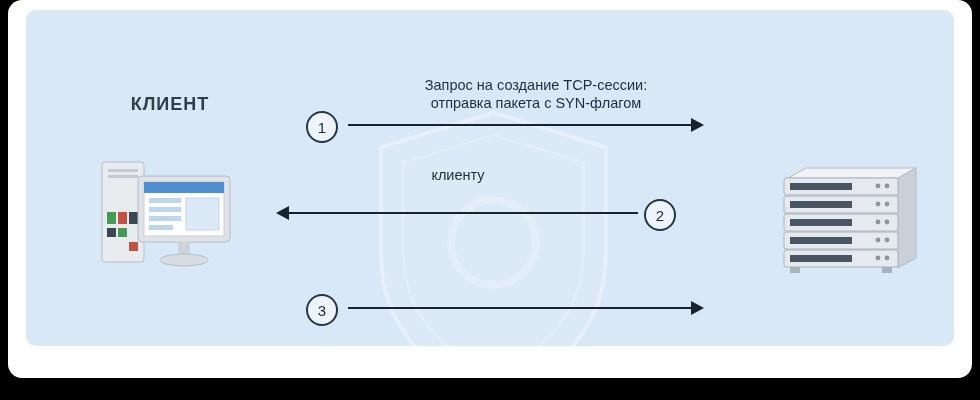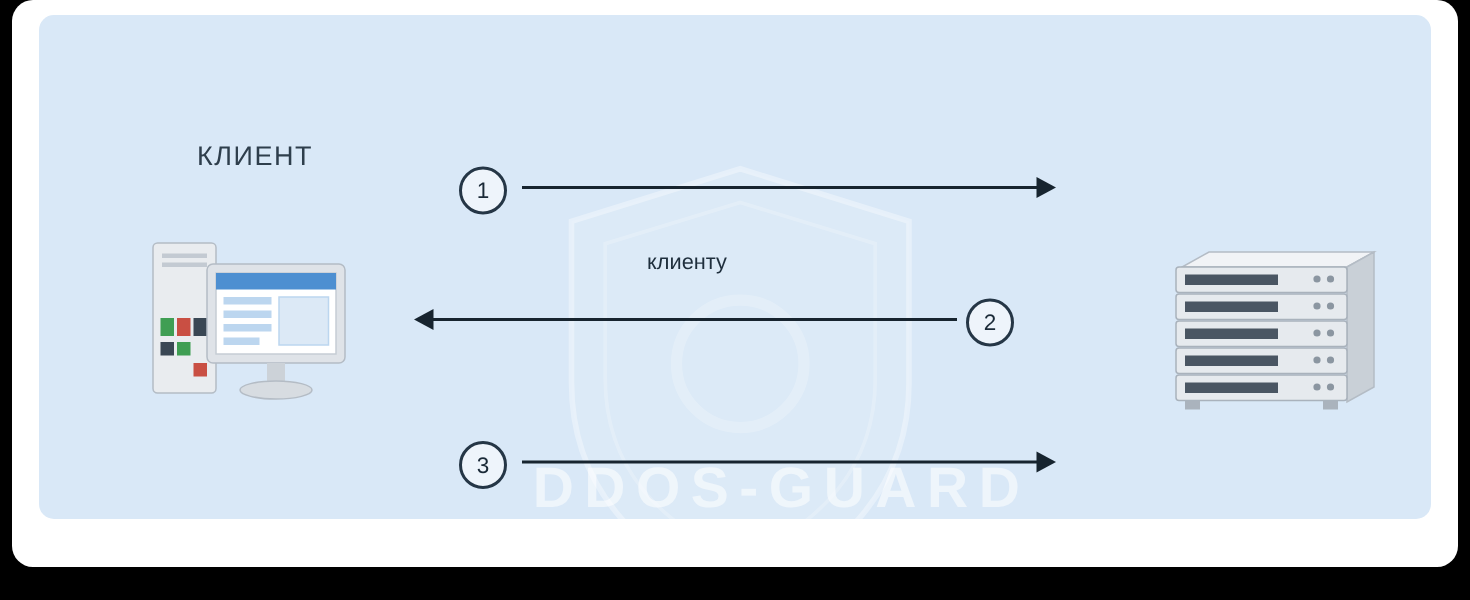--- a/index.html
+++ b/index.html
@@ -22,21 +22,21 @@
   .wm-text{
     position:absolute;left:275px;top:295px;width:440px;z-index:1;
     text-align:center;font-size:38px;font-weight:700;letter-spacing:7px;
     color:rgba(255,255,255,0.55);
   }
   
   .endpoint-title{
     position:absolute;top:84px;width:160px;z-index:3;
     text-align:center;font-size:18px;color:#2e3e4c;letter-spacing:1px;font-weight:500;
   }
-  .endpoint-title.client{left:64px;}
+  .endpoint-title.client{left:64px;font-weight:bold;}
   .endpoint-title.server{left:750px;}
   
   .device{position:absolute;z-index:3;}
   .device.client{left:68px;top:146px;width:142px;height:120px;}
   .device.server{left:748px;top:152px;width:152px;height:118px;}
   
   .badge{
     position:absolute;width:28px;height:28px;border-radius:50%;
     background:#eef4fb;border:2px solid #253646;z-index:3;
     display:flex;align-items:center;justify-content:center;
@@ -61,21 +61,20 @@
 <body>
 
 <div class="card">
   <div class="stage">
 
     <svg class="wm-shield" viewBox="0 0 200 240">
       <path d="M100 6 L190 34 V120 C190 178 152 214 100 234 C48 214 10 178 10 120 V34 Z" fill="rgba(255,255,255,0.10)" stroke="rgba(255,255,255,0.35)" stroke-width="3"></path>
       <path d="M100 24 L172 46 V118 C172 166 142 196 100 214 C58 196 28 166 28 118 V46 Z" fill="none" stroke="rgba(255,255,255,0.22)" stroke-width="2"></path>
       <circle cx="100" cy="110" r="34" fill="none" stroke="rgba(255,255,255,0.22)" stroke-width="6"></circle>
     </svg>
-    <div class="wm-text">DDOS-GUARD</div>
 
     <div class="endpoint-title client">КЛИЕНТ</div>
 
     <svg class="device client" viewBox="0 0 142 120">
 
       <rect x="8" y="6" width="42" height="100" rx="3" fill="#e9ecef" stroke="#b4bcc5"></rect>
       <rect x="14" y="13" width="30" height="3" fill="#c3cad2"></rect>
       <rect x="14" y="19" width="30" height="3" fill="#c3cad2"></rect>
       <rect x="13" y="56" width="9" height="12" fill="#3f9e53"></rect>
       <rect x="24" y="56" width="9" height="12" fill="#c94f43"></rect>
@@ -132,20 +131,24 @@
         <circle cx="104" cy="96" r="2.4" fill="#8b96a1"></circle>
           <circle cx="113" cy="96" r="2.4" fill="#8b96a1"></circle>
       </g>
       <rect x="16" y="105" width="10" height="6" fill="#aab3bd"></rect>
       <rect x="108" y="105" width="10" height="6" fill="#aab3bd"></rect>
     </svg>
 
     <div class="badge" style="left:280px;top:101px;">
       <span>1</span>
     </div>
+    <div class="step-label" style="left:330px;top:66px;width:360px;">
+      <div>Запрос на создание TCP-сессии:</div>
+      <div>отправка пакета с SYN-флагом</div>
+    </div>
     <div class="arrow" style="left:322px;top:108px;width:356px;">
       <div class="line" style="left:0;width:345px;"></div>
       <div class="head-right"></div>
     </div>
 
     <div class="badge" style="left:618px;top:189px;">
       <span>2</span>
     </div>
     <div class="step-label" style="left:252px;top:156px;width:360px;">
       <div>клиенту</div>

